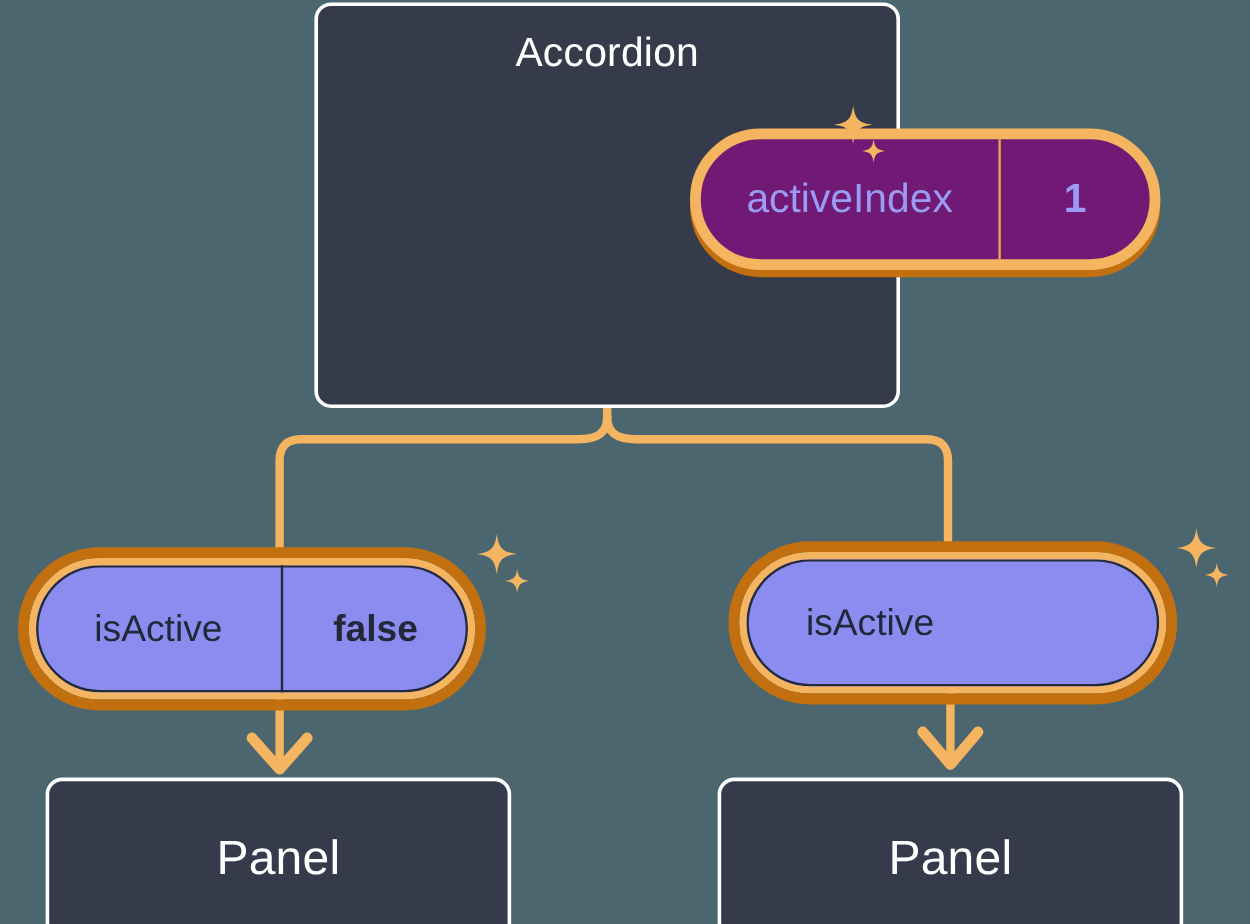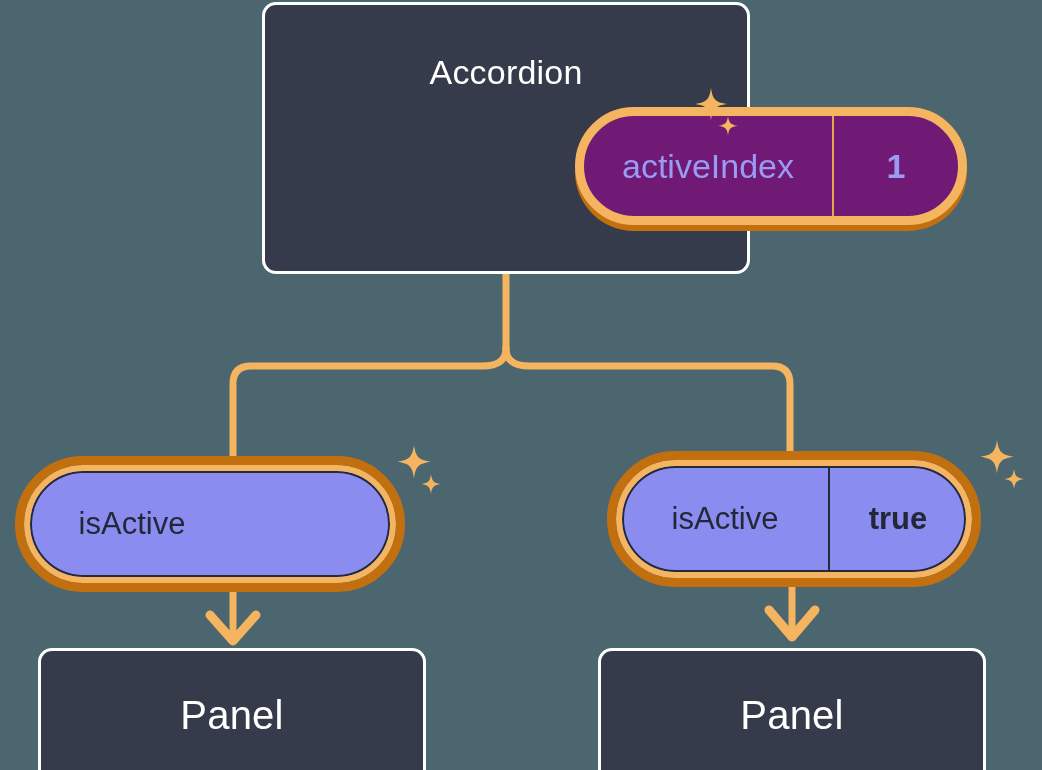--- a/index.html
+++ b/index.html
@@ -44,22 +44,22 @@
     letter-spacing: 0.2px;
     text-align: center;
     white-space: nowrap;
   }
 
   
   #accordion-box {
     left: 262px;
     top: 2px;
     width: 488px;
-    height: 272px;
-    padding-top: 48px;
+    height: 338px;
+    padding-top: 20px;
   }
 
   
   .panel-box {
     top: 648px;
     width: 388px;
     height: 135px;
     display: flex;
     align-items: center;
     justify-content: center;
@@ -187,32 +187,32 @@
 
   <svg class="sparkle" style="left:694px; top:88px;" width="46" height="52" viewBox="0 0 46 52">
     <path d="M17 0 C18.6 11.5 21.5 14.4 33 16 C21.5 17.6 18.6 20.5 17 32
              C15.4 20.5 12.5 17.6 1 16 C12.5 14.4 15.4 11.5 17 0 Z" fill="#f5b45f"></path>
     <path d="M34 28 C35 35 36.7 36.8 43.7 37.8 C36.7 38.8 35 40.5 34 47.5
              C33 40.5 31.3 38.8 24.3 37.8 C31.3 36.8 33 35 34 28 Z" fill="#f5b45f"></path>
   </svg>
 
   <div class="pill pill-purple" id="pill-isactive-false">
     <div class="cell cell-key">isActive</div>
+    <div class="cell cell-val">false</div>
   </div>
 
   <svg class="sparkle" style="left:396px; top:443px;" width="48" height="56" viewBox="0 0 48 56">
     <path d="M18 2 C19.7 14 22.7 17 34.7 18.7 C22.7 20.4 19.7 23.4 18 35.4
              C16.3 23.4 13.3 20.4 1.3 18.7 C13.3 17 16.3 14 18 2 Z" fill="#f5b45f"></path>
     <path d="M35 31 C36 38.3 37.8 40.1 45 41.1 C37.8 42.1 36 43.9 35 51.1
              C34 43.9 32.2 42.1 25 41.1 C32.2 40.1 34 38.3 35 31 Z" fill="#f5b45f"></path>
   </svg>
 
   <div class="pill pill-purple" id="pill-isactive-true">
     <div class="cell cell-key">isActive</div>
-    <div class="cell cell-val">true</div>
   </div>
 
   <svg class="sparkle" style="left:978px; top:438px;" width="50" height="56" viewBox="0 0 50 56">
     <path d="M19 2 C20.7 14 23.7 17 35.7 18.7 C23.7 20.4 20.7 23.4 19 35.4
              C17.3 23.4 14.3 20.4 2.3 18.7 C14.3 17 17.3 14 19 2 Z" fill="#f5b45f"></path>
     <path d="M36 31 C37 38.3 38.8 40.1 46 41.1 C38.8 42.1 37 43.9 36 51.1
              C35 43.9 33.2 42.1 26 41.1 C33.2 40.1 35 38.3 36 31 Z" fill="#f5b45f"></path>
   </svg>
 
   <div class="compbox panel-box" id="panel-box-left">

